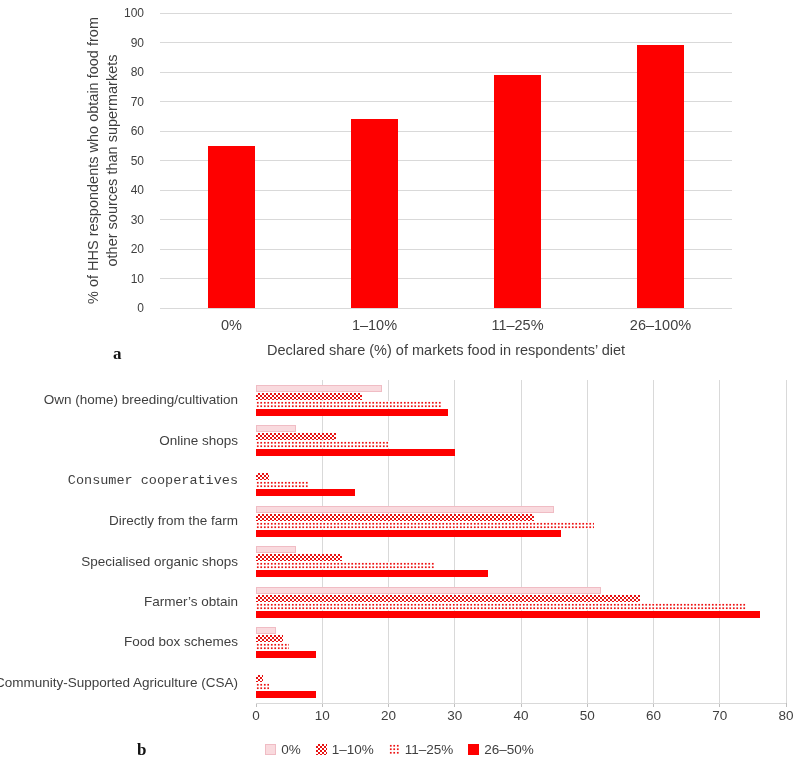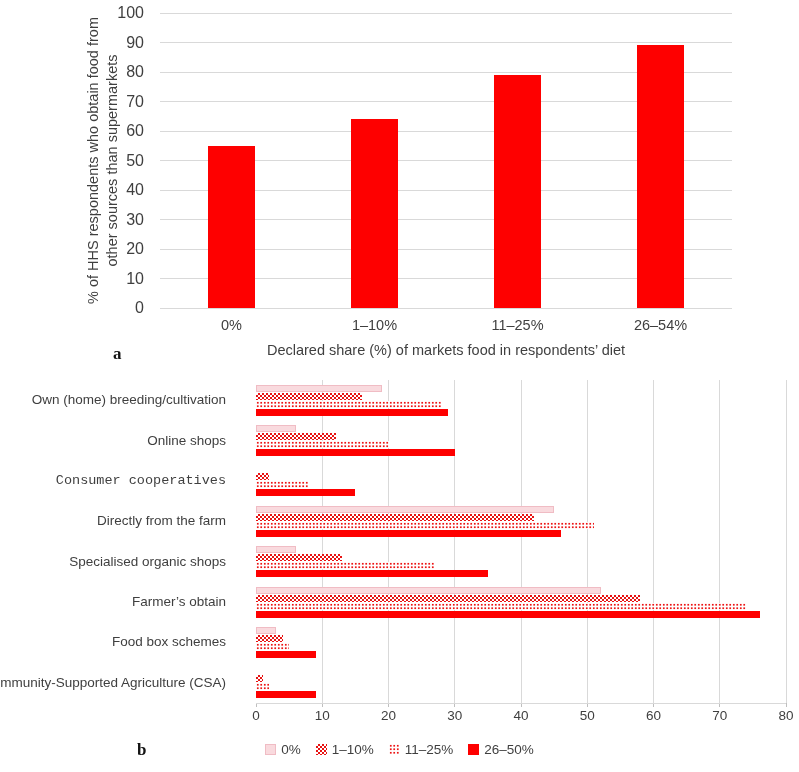--- a/index.html
+++ b/index.html
@@ -4,21 +4,21 @@
 <style>
   *{margin:0;padding:0;box-sizing:border-box}
   html,body{background:#ffffff}
   body{width:799px;height:772px;font-family:"Liberation Sans",sans-serif;color:#3f3f3f;}
   .fig{position:relative;width:799px;height:772px;background:#fff;overflow:hidden}
   
   .plotA{position:absolute;left:160px;top:13px;width:572px;height:295px}
   .grid-h{position:absolute;left:0;width:100%;height:1px;background:#d9d9d9}
   .barA{position:absolute;bottom:0;width:47px;background:#fe0000}
   .yticksA{position:absolute;left:100px;top:13px;width:52px;height:295px}
-  .ylab{position:absolute;right:8px;font-size:16px;line-height:16px;text-align:center;white-space:nowrap}
+  .ylab{position:absolute;right:8px;font-size:12px;line-height:16px;text-align:center;white-space:nowrap}
   .xticksA{position:absolute;left:160px;top:317px;width:572px;height:18px}
   .xlabA{position:absolute;top:0;transform:translateX(-50%);font-size:14.5px;white-space:nowrap}
   .ylabelA{position:absolute;top:13px;left:66px;width:295px;height:74px;
            transform:rotate(-90deg) translateX(-295px);transform-origin:top left;
            display:flex;flex-direction:column;justify-content:center;text-align:center;
            font-size:14.5px;line-height:19px;color:#3f3f3f}
   .xtitleA{position:absolute;left:160px;top:342px;width:572px;text-align:center;font-size:14.5px}
   .panel-letter{position:absolute;font-family:"Liberation Serif",serif;font-weight:bold;font-size:17px;color:#141414}
   .letterA{left:113px;top:344px}
   .letterB{left:137px;top:740px}
@@ -26,21 +26,21 @@
   .plotB{position:absolute;left:256px;top:380px;width:530px;height:323px}
   .grid-v{position:absolute;top:0;width:1px;height:100%;background:#d9d9d9}
   .tickB{position:absolute;top:323px;width:1px;height:4px;background:#bfbfbf}
   .axisB{position:absolute;left:0;top:323px;width:100%;height:1px;background:#d9d9d9}
   .barB{position:absolute;left:0;height:7px}
   .pink-solid{background:#f9dade;box-shadow:inset 0 0 0 1px rgba(233,168,178,.6)}
   .red-checker{background-color:#fff;background-image:repeating-conic-gradient(#e81313 0% 25%,#ffffff 0% 50%);background-size:4px 4px}
   .red-dots{background-color:#fff;background-image:radial-gradient(circle,#ec1414 0 1.1px,rgba(255,255,255,0) 1.2px);background-size:3.5px 3.5px}
   .red-solid{background:#fe0000}
   .catsB{position:absolute;left:0;top:380px;width:248px;height:323px}
-  .catlab{position:absolute;right:22px;font-size:13.5px;line-height:17px;text-align:right;white-space:nowrap}
+  .catlab{position:absolute;right:10px;font-size:13.5px;line-height:17px;text-align:right;white-space:nowrap}
   .xticksB{position:absolute;left:256px;top:708px;width:530px;height:16px}
   .xlabB{position:absolute;top:0;transform:translateX(-50%);font-size:13.5px}
   .xtitleB{position:absolute;left:256px;top:727px;width:530px;text-align:center;font-size:13px}
   .legendB{position:absolute;left:0;top:742px;width:799px;display:flex;justify-content:center;align-items:center;gap:15px;font-size:13.5px}
   .lgitem{display:flex;align-items:center;gap:5px}
   .sw{display:inline-block;width:11px;height:11px}
 </style>
 </head>
 <body>
 
@@ -77,21 +77,21 @@
       <div class="grid-h" style="top: -0.5px;"></div>
       <div class="barA" style="height: 162.25px; left: 48px;"></div>
       <div class="barA" style="height: 188.8px; left: 191px;"></div>
       <div class="barA" style="height: 233.05px; left: 334px;"></div>
       <div class="barA" style="height: 262.55px; left: 477px;"></div>
     </div>
   <div class="xticksA">
       <div class="xlabA" style="left: 71.5px;">0%</div>
       <div class="xlabA" style="left: 214.5px;">1–10%</div>
       <div class="xlabA" style="left: 357.5px;">11–25%</div>
-      <div class="xlabA" style="left: 500.5px;">26–54%</div>
+      <div class="xlabA" style="left: 500.5px;">26–100%</div>
     </div>
   <div class="xtitleA">Declared share (%) of markets food in respondents’ diet</div>
   <div class="panel-letter letterA">a</div>
 
   <div class="catsB">
       <div class="catlab" style="top: 11.1875px;">Own (home) breeding/cultivation</div>
       <div class="catlab" style="top: 51.5625px;">Online shops</div>
       <div class="catlab" style="top: 91.9375px; font-family: Liberation Mono, monospace;">Consumer cooperatives</div>
       <div class="catlab" style="top: 132.312px;">Directly from the farm</div>
       <div class="catlab" style="top: 172.688px;">Specialised organic shops</div>

